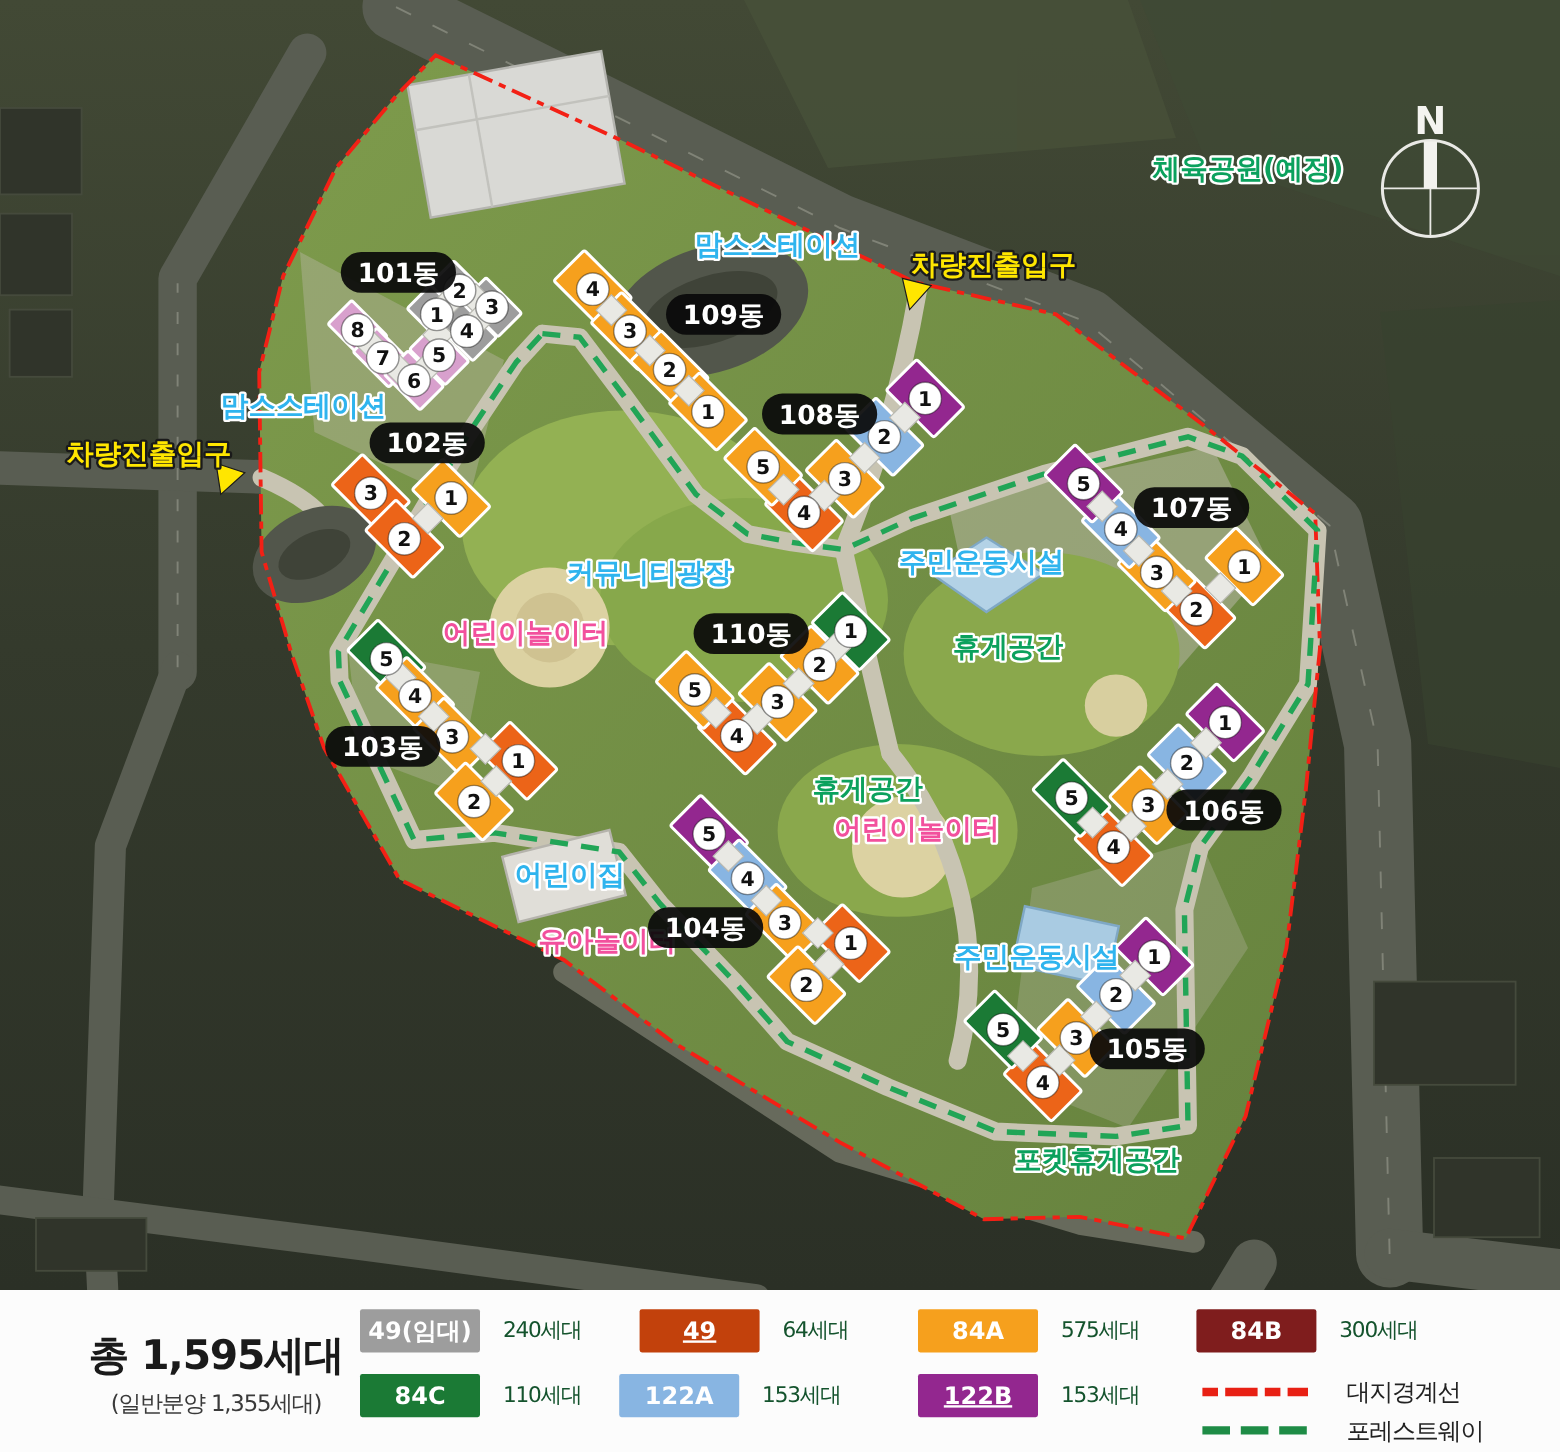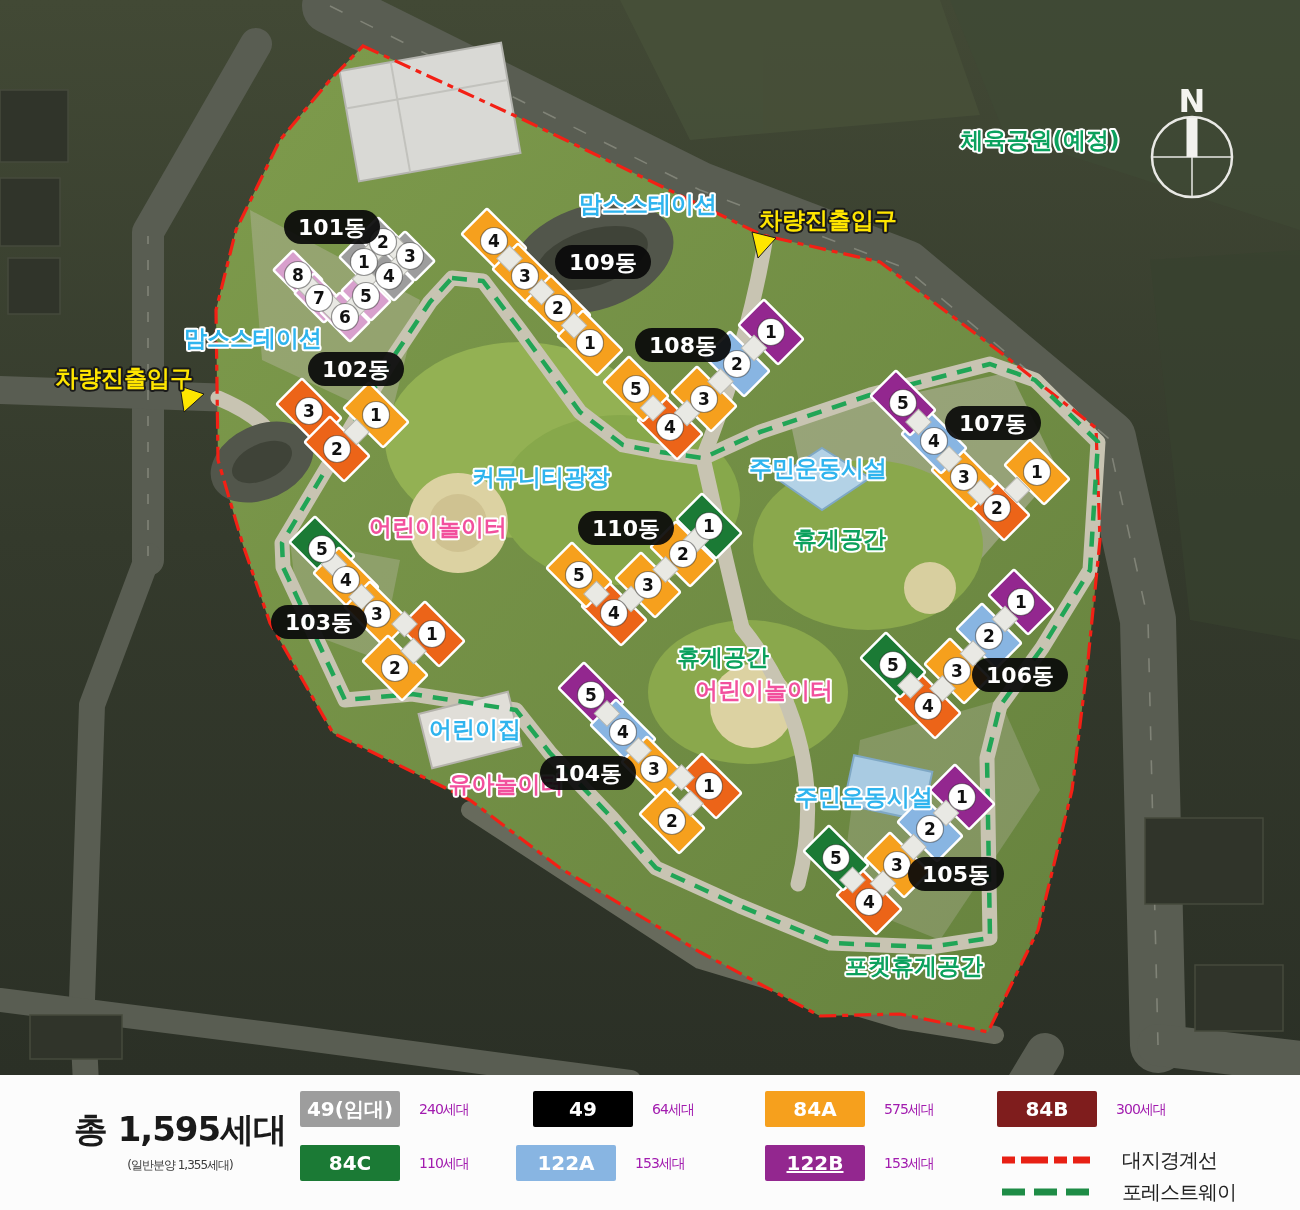--- a/index.html
+++ b/index.html
@@ -15,25 +15,25 @@
   .fl-blue{fill:#2fb4ee;stroke:#ffffff;stroke-width:4px;}
   .fl-pink{fill:#f2509d;stroke:#ffffff;stroke-width:4px;}
   .fl-green{fill:#0ba15d;stroke:#ffffff;stroke-width:4px;}
   .fl-yellow{fill:#ffe600;stroke:#1a1a1a;stroke-width:4px;}
   .compass-n{font-family:"DejaVu Sans",sans-serif;font-size:32px;font-weight:bold;text-anchor:middle;fill:#f4f4f0;}
 
   
   .legend{position:absolute;left:0;top:1075px;width:1300px;height:135px;background:#fcfcfc;}
   .lg-total{position:absolute;left:40px;top:32px;width:280px;text-align:center;}
   .lg-total .t1{font-size:34px;font-weight:bold;color:#1a1a1a;letter-spacing:-1px;}
-  .lg-total .t2{font-size:12px;color:#3a3a3a;margin-top:4px;letter-spacing:-1px;}
+  .lg-total .t2{font-size:19px;color:#3a3a3a;margin-top:4px;letter-spacing:-1px;}
   .lg-item{position:absolute;height:38px;white-space:nowrap;}
   .lg-chip{display:inline-block;width:100px;height:36px;line-height:36px;text-align:center;
            color:#fff;font-size:20px;font-weight:bold;border-radius:2px;vertical-align:top;}
-  .lg-count{display:inline-block;margin-left:14px;font-size:14px;color:#a21caf;line-height:36px;vertical-align:top;letter-spacing:-1px;}
+  .lg-count{display:inline-block;margin-left:14px;font-size:18px;color:#14532d;line-height:36px;vertical-align:top;letter-spacing:-1px;}
   .li0{left:300px;top:16px;} .li1{left:533px;top:16px;} .li2{left:765px;top:16px;} .li3{left:997px;top:16px;}
   .li4{left:300px;top:70px;} .li5{left:516px;top:70px;} .li6{left:765px;top:70px;}
   .lg-line{position:absolute;display:flex;align-items:center;gap:30px;height:26px;}
   .ll0{left:1000px;top:72px;} .ll1{left:1000px;top:104px;}
   .lg-line-label{font-size:20px;color:#222;letter-spacing:-1px;}
   .sw-red{stroke-width:7;stroke-dasharray:13 6 27 6;}
   .sw-green{stroke-width:7;stroke-dasharray:23 9;}
 </style>
 </head>
 <body>
@@ -429,21 +429,21 @@
   <div class="lg-total">
     <div class="t1">총 1,595세대</div>
     <div class="t2">(일반분양 1,355세대)</div>
   </div>
 
   <div class="lg-item li0">
     <span class="lg-chip" style="background-color: rgb(157, 157, 157);">49(임대)</span>
     <span class="lg-count">240세대</span>
   </div>
   <div class="lg-item li1">
-    <span class="lg-chip" style="background-color: #000000;">49</span>
+    <span class="lg-chip" style="background-color: #c2410c; text-decoration: underline;">49</span>
     <span class="lg-count">64세대</span>
   </div>
   <div class="lg-item li2">
     <span class="lg-chip" style="background-color: rgb(246, 160, 29);">84A</span>
     <span class="lg-count">575세대</span>
   </div>
   <div class="lg-item li3">
     <span class="lg-chip" style="background-color: #7f1d1d;">84B</span>
     <span class="lg-count">300세대</span>
   </div>

